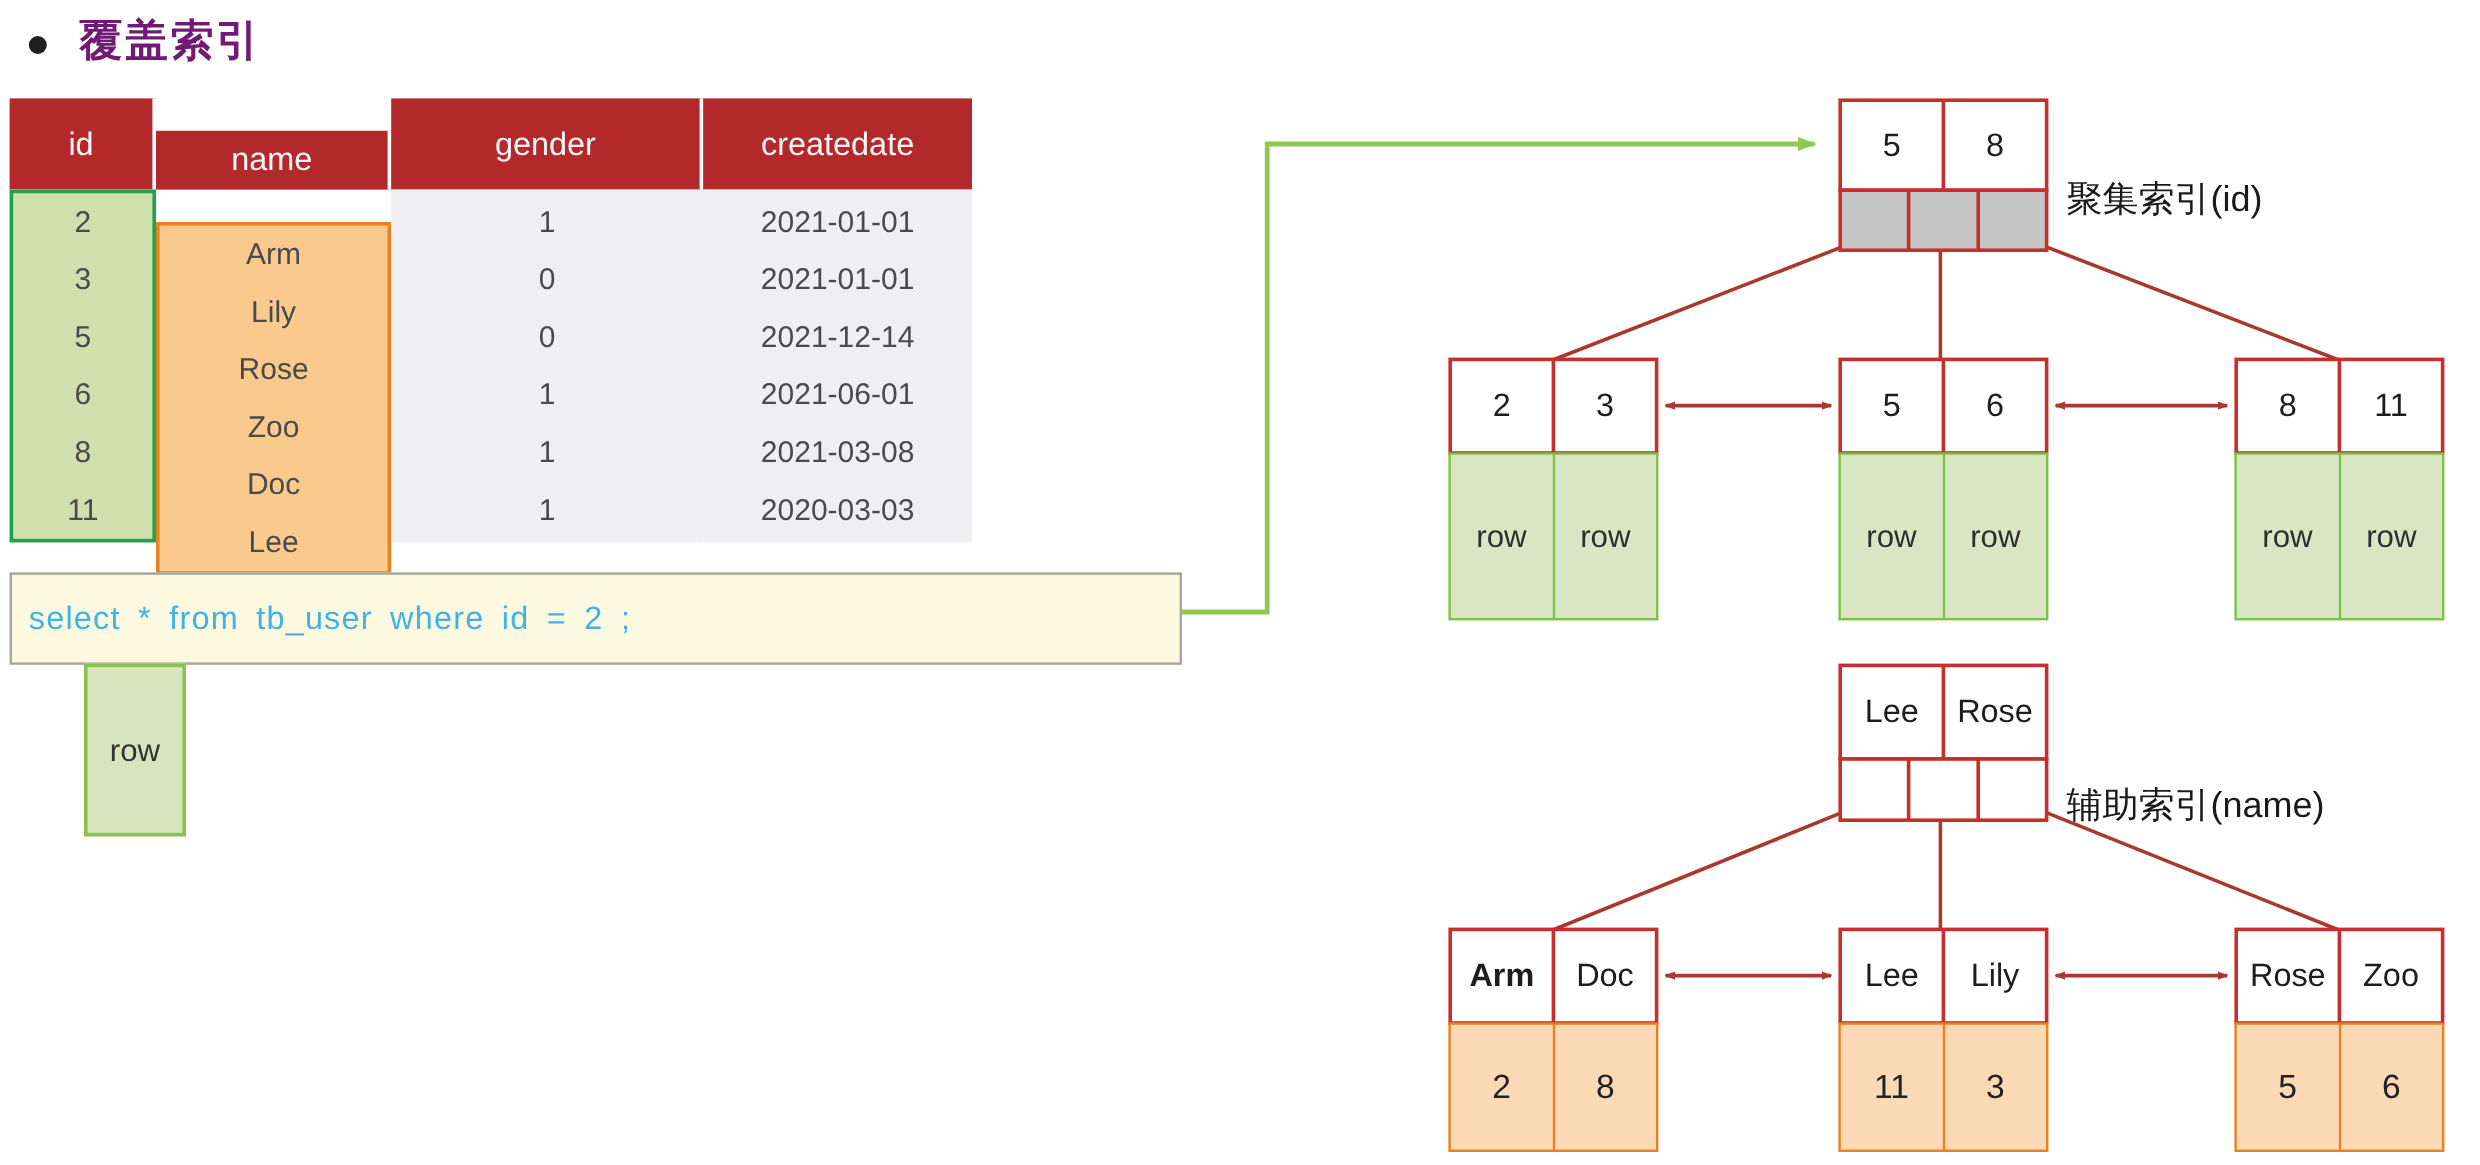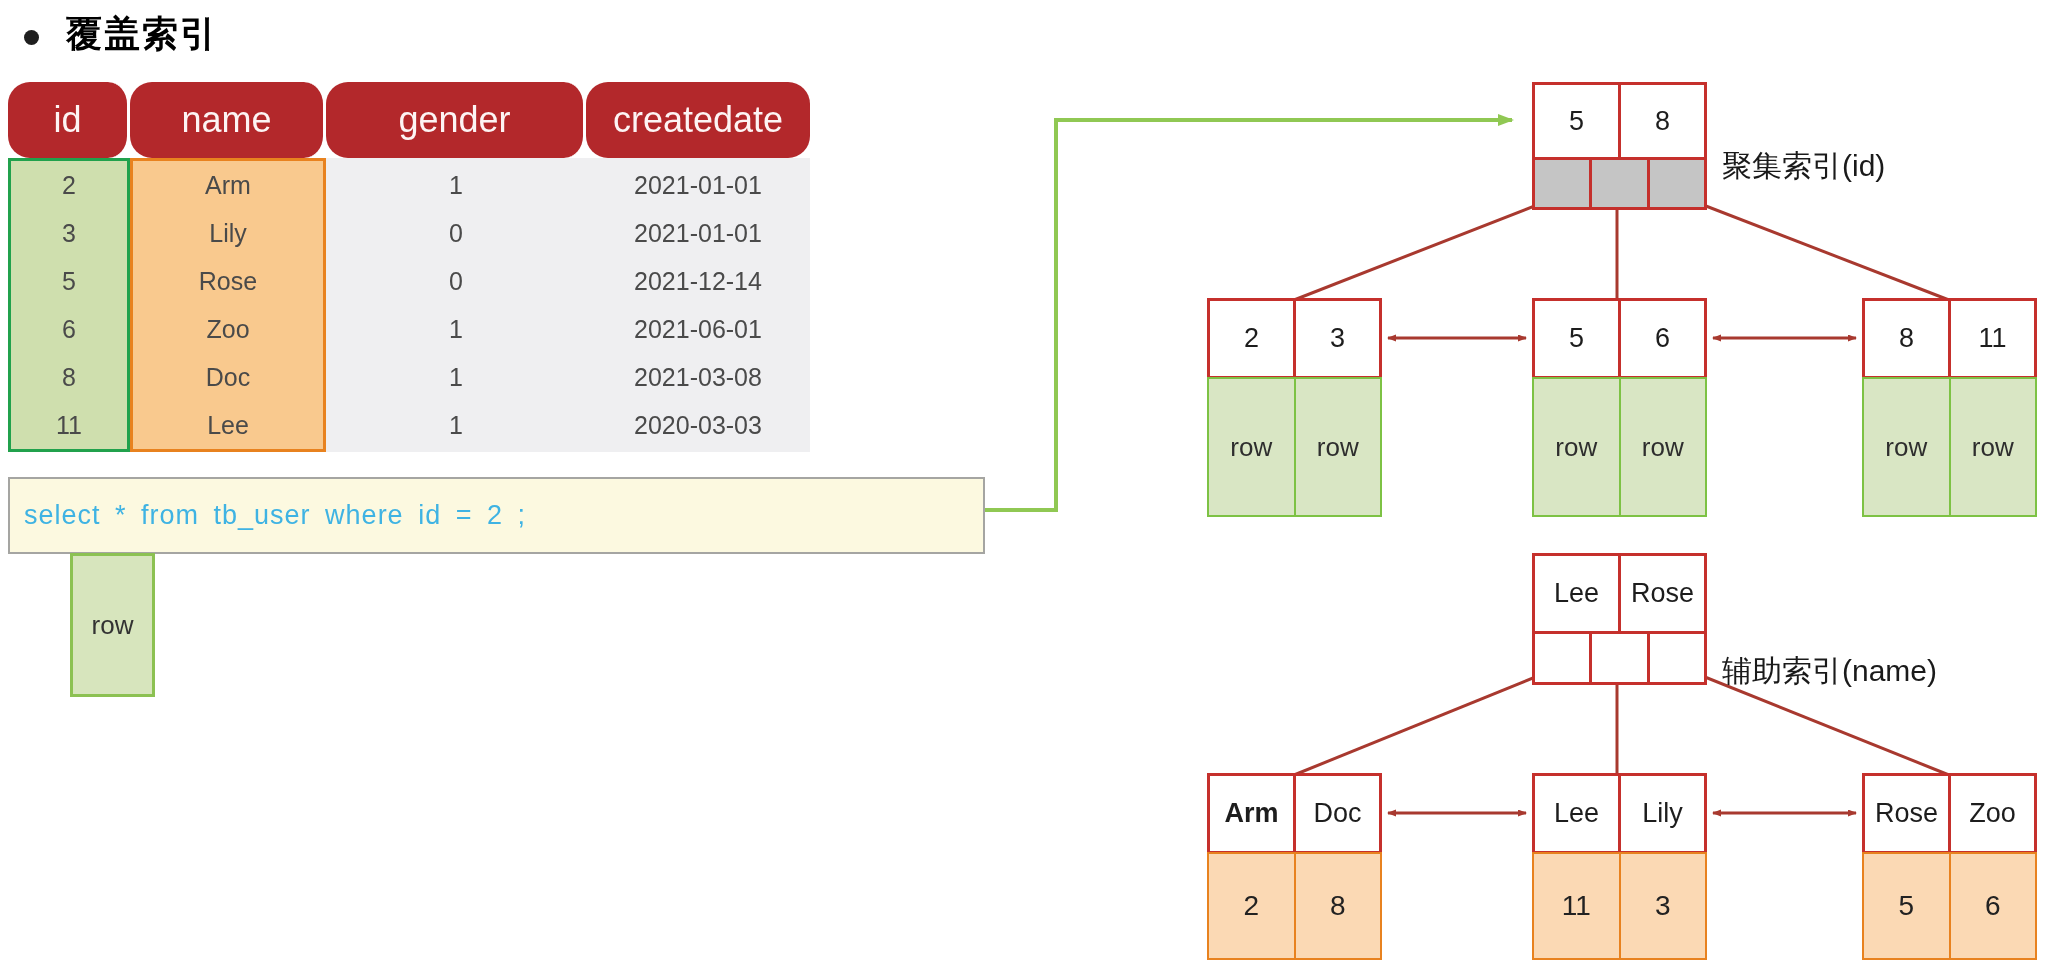--- a/index.html
+++ b/index.html
@@ -3,31 +3,31 @@
 <meta charset="utf-8">
 <style>
   html,body{margin:0;padding:0;background:#fff;}
   *{box-sizing:border-box;}
   #canvas{
     position:relative;width:2067px;height:971px;background:#ffffff;overflow:hidden;
     font-family:"Liberation Sans","DejaVu Sans",sans-serif;color:#222;
   }
   
   .bullet{position:absolute;left:24px;top:30px;width:15px;height:15px;border-radius:50%;background:#1f1f1f;}
-  .page-title{position:absolute;left:66px;top:10px;font-size:36px;font-weight:bold;color:#000000;letter-spacing:2px;}
+  .page-title{position:absolute;left:66px;top:10px;font-size:36px;font-weight:bold;color:#701a75;letter-spacing:2px;}
   
   .dtable{position:absolute;left:8px;top:82px;width:838px;}
   .dt-header{display:flex;height:76px;}
   .hcell{background:#b3282b;color:#fdf4f4;display:flex;align-items:center;justify-content:center;
-         font-size:36px;border-right:3px solid #ffffff;border-radius:22px;}
+         font-size:27px;border-right:3px solid #ffffff;}
   .hcell:last-child{border-right:none;}
   .dt-body{display:flex;position:absolute;left:0;top:76px;}
   .col{display:flex;flex-direction:column;height:294px;border:3px solid transparent;}
   .col .cell{flex:1;display:flex;align-items:center;justify-content:center;font-size:25px;color:#4a4a4a;}
-  .w-id{width:122px;} .w-name{width:196px;} .w-gender{width:260px;} .w-date{width:224px;}
+  .w-id{width:122px;} .w-name{width:196px;margin-top:27px;} .w-gender{width:260px;} .w-date{width:224px;}
   .col-id{background:#cfdfae;border:3px solid #21a14c;}
   .col-name{background:#f9c98e;border:3px solid #e8821f;}
   .col-plain{background:#efeff1;}
   
   .sql-box{position:absolute;left:8px;top:477px;width:977px;height:77px;background:#fcf9e0;
            border:2px solid #a5a5a2;display:flex;align-items:center;padding-left:14px;}
   .sql-text{color:#3fb3e3;font-size:27px;letter-spacing:1px;word-spacing:6px;}
   
   .row-box{position:absolute;left:70px;top:553px;width:85px;height:144px;background:#d7e5bd;
            border:3px solid #8cc152;display:flex;align-items:center;justify-content:center;

